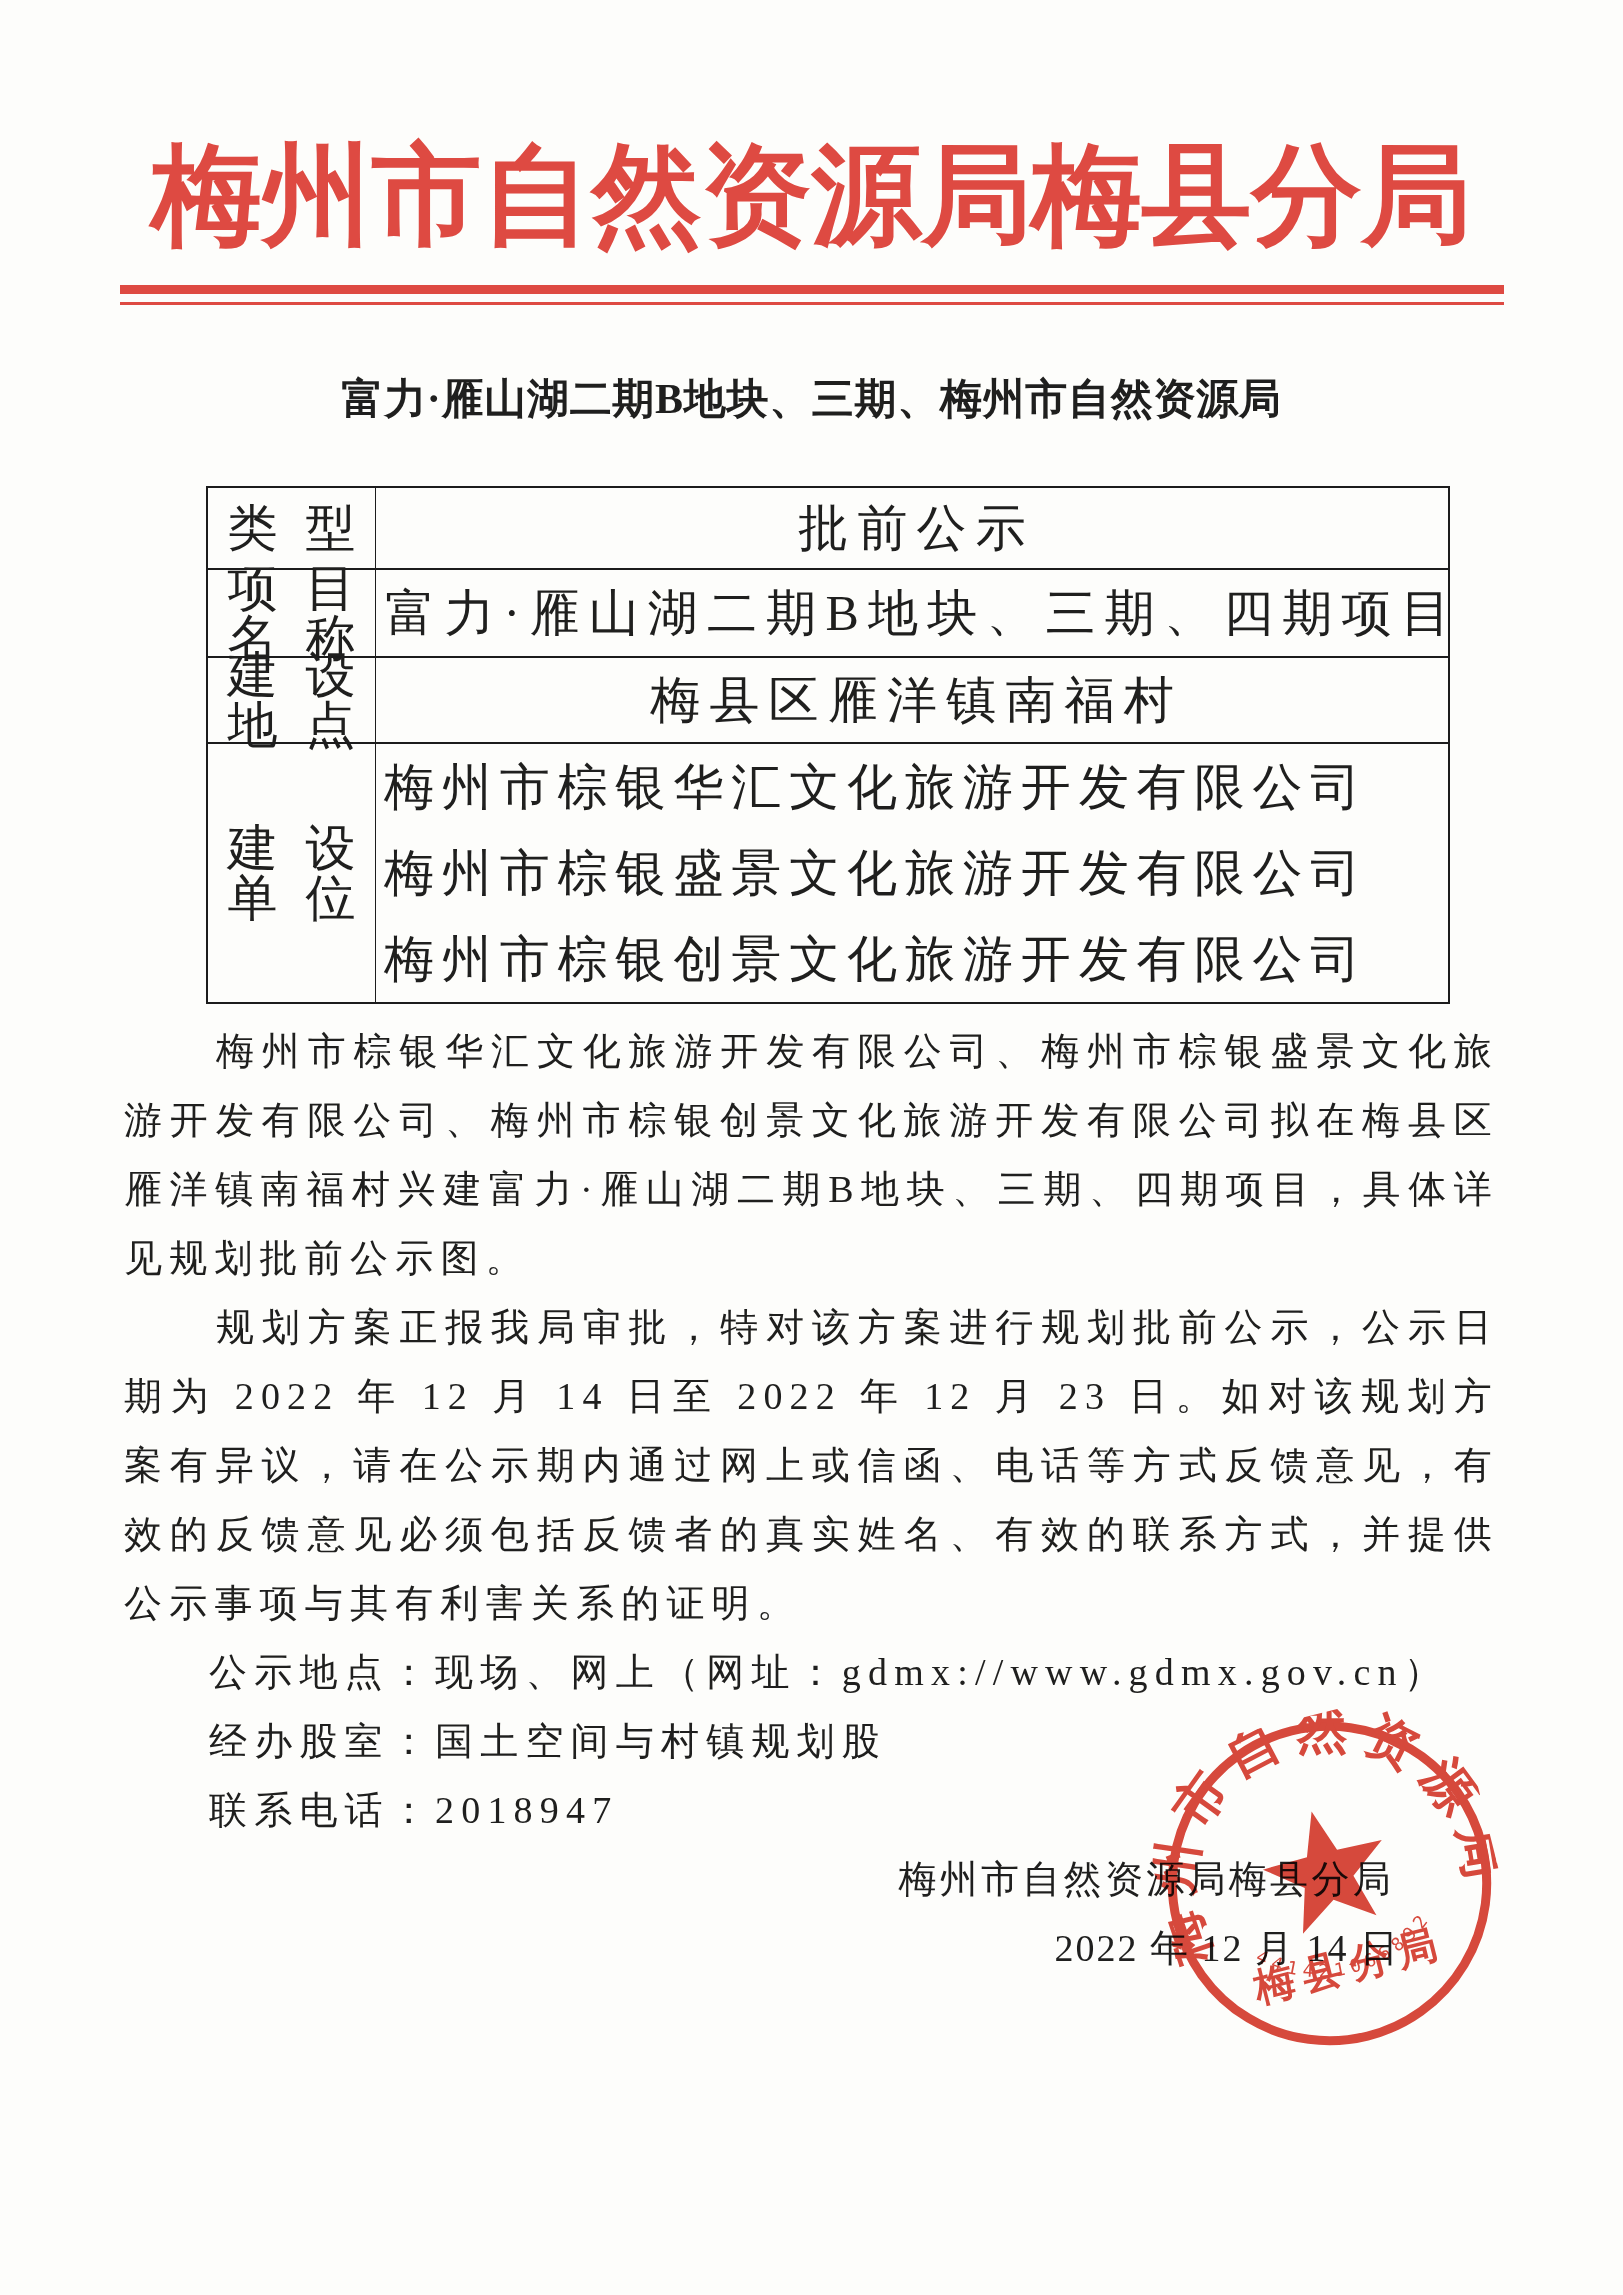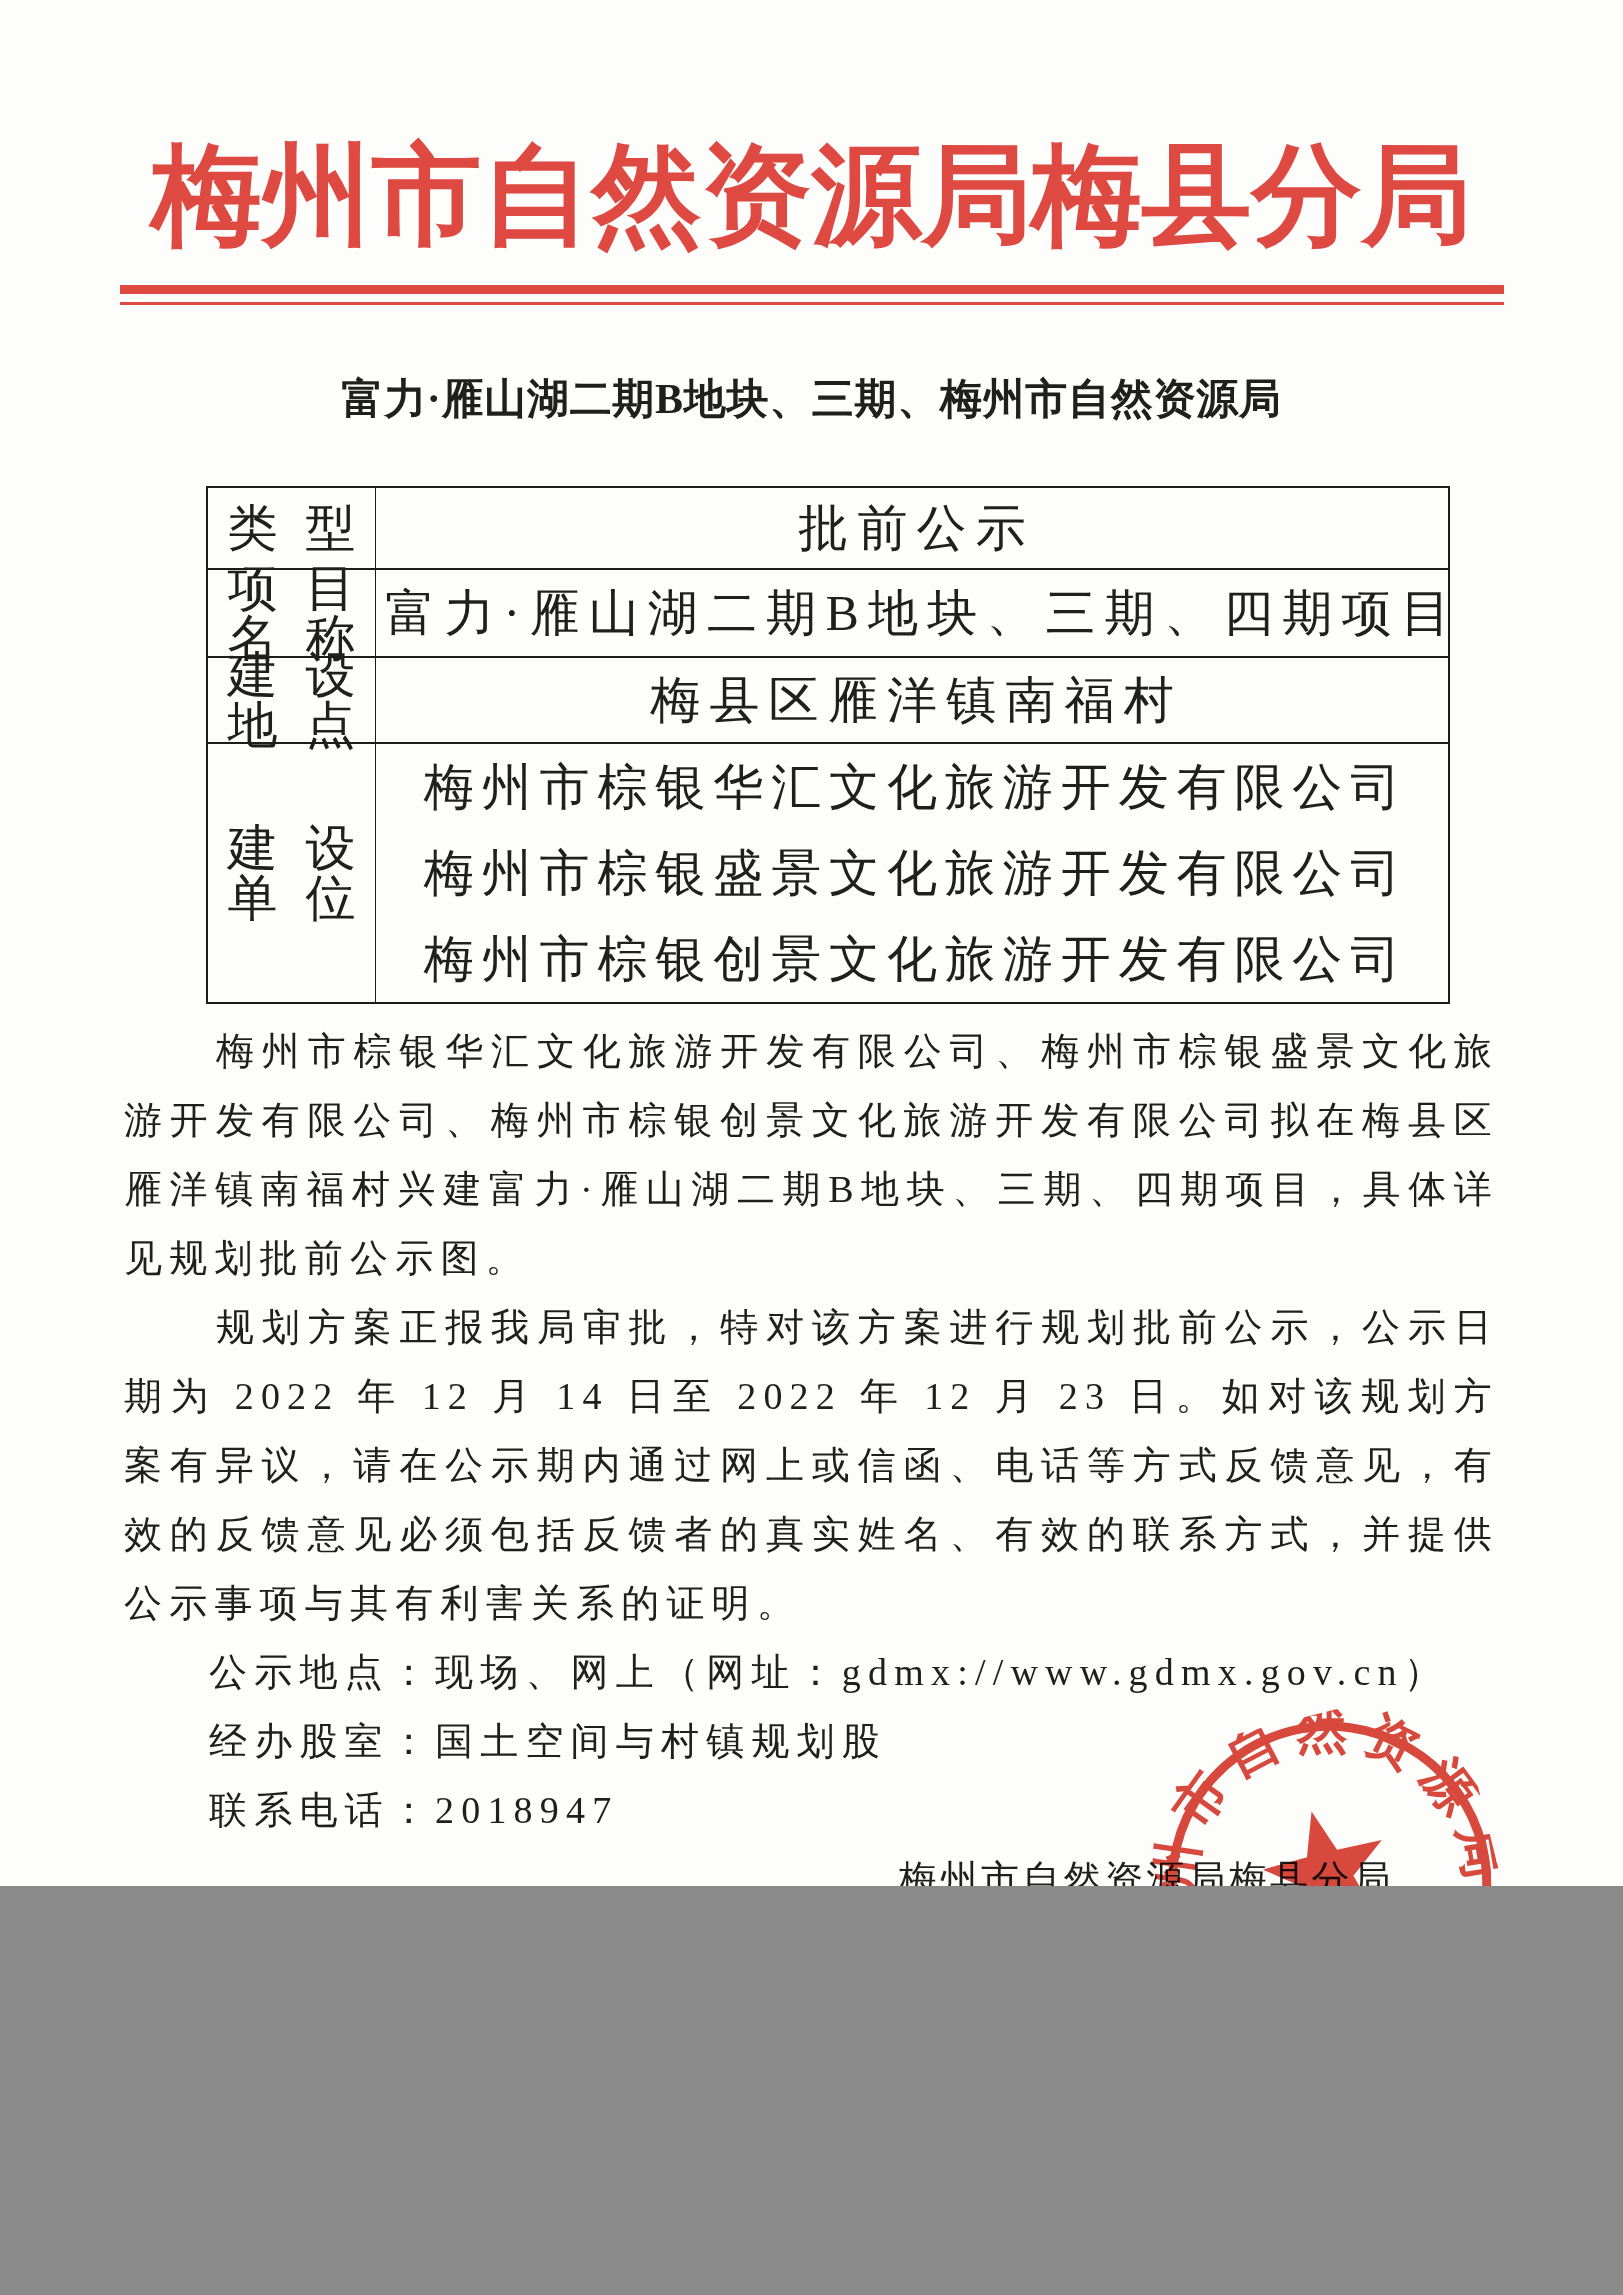--- a/index.html
+++ b/index.html
@@ -1,18 +1,18 @@
 <!DOCTYPE html>
 <html style="font-size:10.5px"><head>
 <meta charset="utf-8">
 <style>
   html,body{margin:0;padding:0;background:#8a8a8a;}
   .page{
     position:relative;
-    width:1623px;height:1886px;
+    width:1623px;height:2295px;
     margin:0 auto;
     background:#fdfdfb;
     overflow:hidden;
     font-family:"Liberation Serif","DejaVu Serif",serif;
     color:#1f1f1e;
   }
   
   .header-title{
     position:absolute;top:134px;left:0;right:0;
     text-align:center;
@@ -57,21 +57,21 @@
     line-height:1;
   }
   .t-value{
     flex:1;
     display:flex;align-items:center;justify-content:center;
     letter-spacing:9.2px;text-indent:9.2px;
     white-space:nowrap;
   }
   .t-value-multi{
     flex:1;
-    display:flex;flex-direction:column;align-items:center;justify-content:center;
+    display:flex;flex-direction:column;align-items:flex-start;justify-content:center;
     line-height:86px;letter-spacing:7.9px;text-indent:7.9px;
     white-space:nowrap;
   }
   
   .text-flow{
     position:absolute;top:1017px;left:124px;width:1375px;
     font-size:38px;line-height:69px;letter-spacing:7.2px;
   }
   .text-flow p{
     margin:0;

